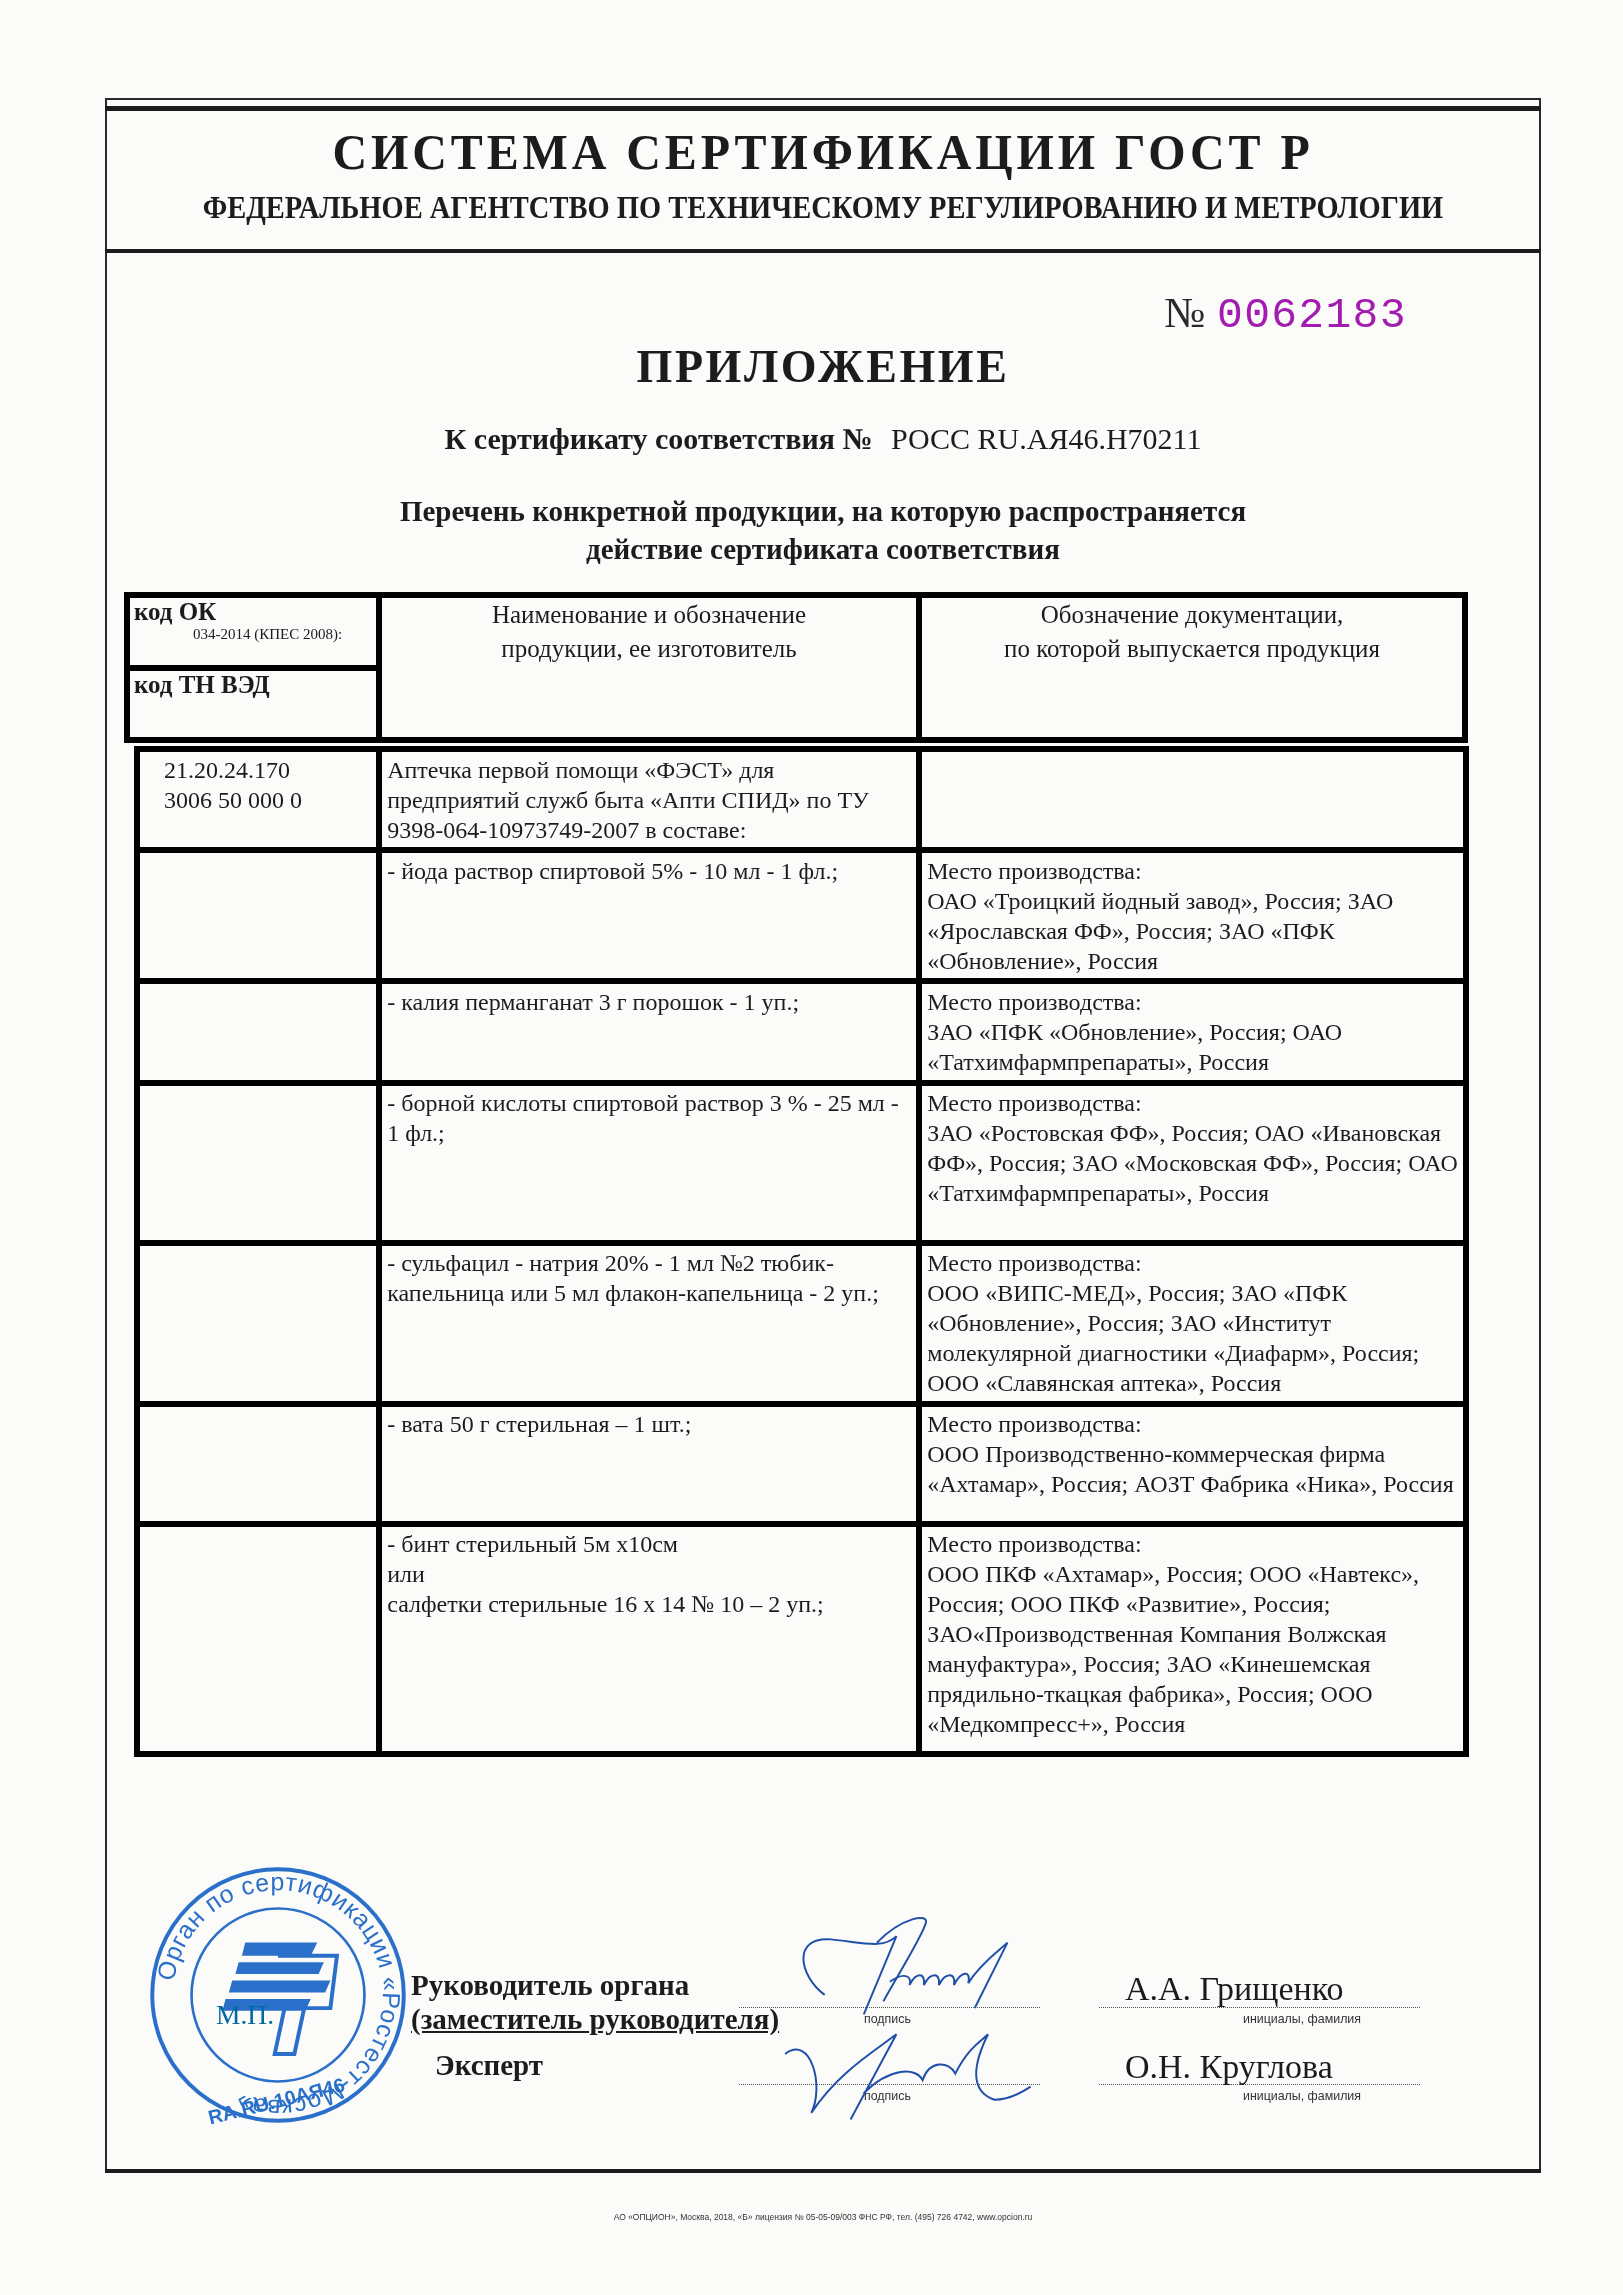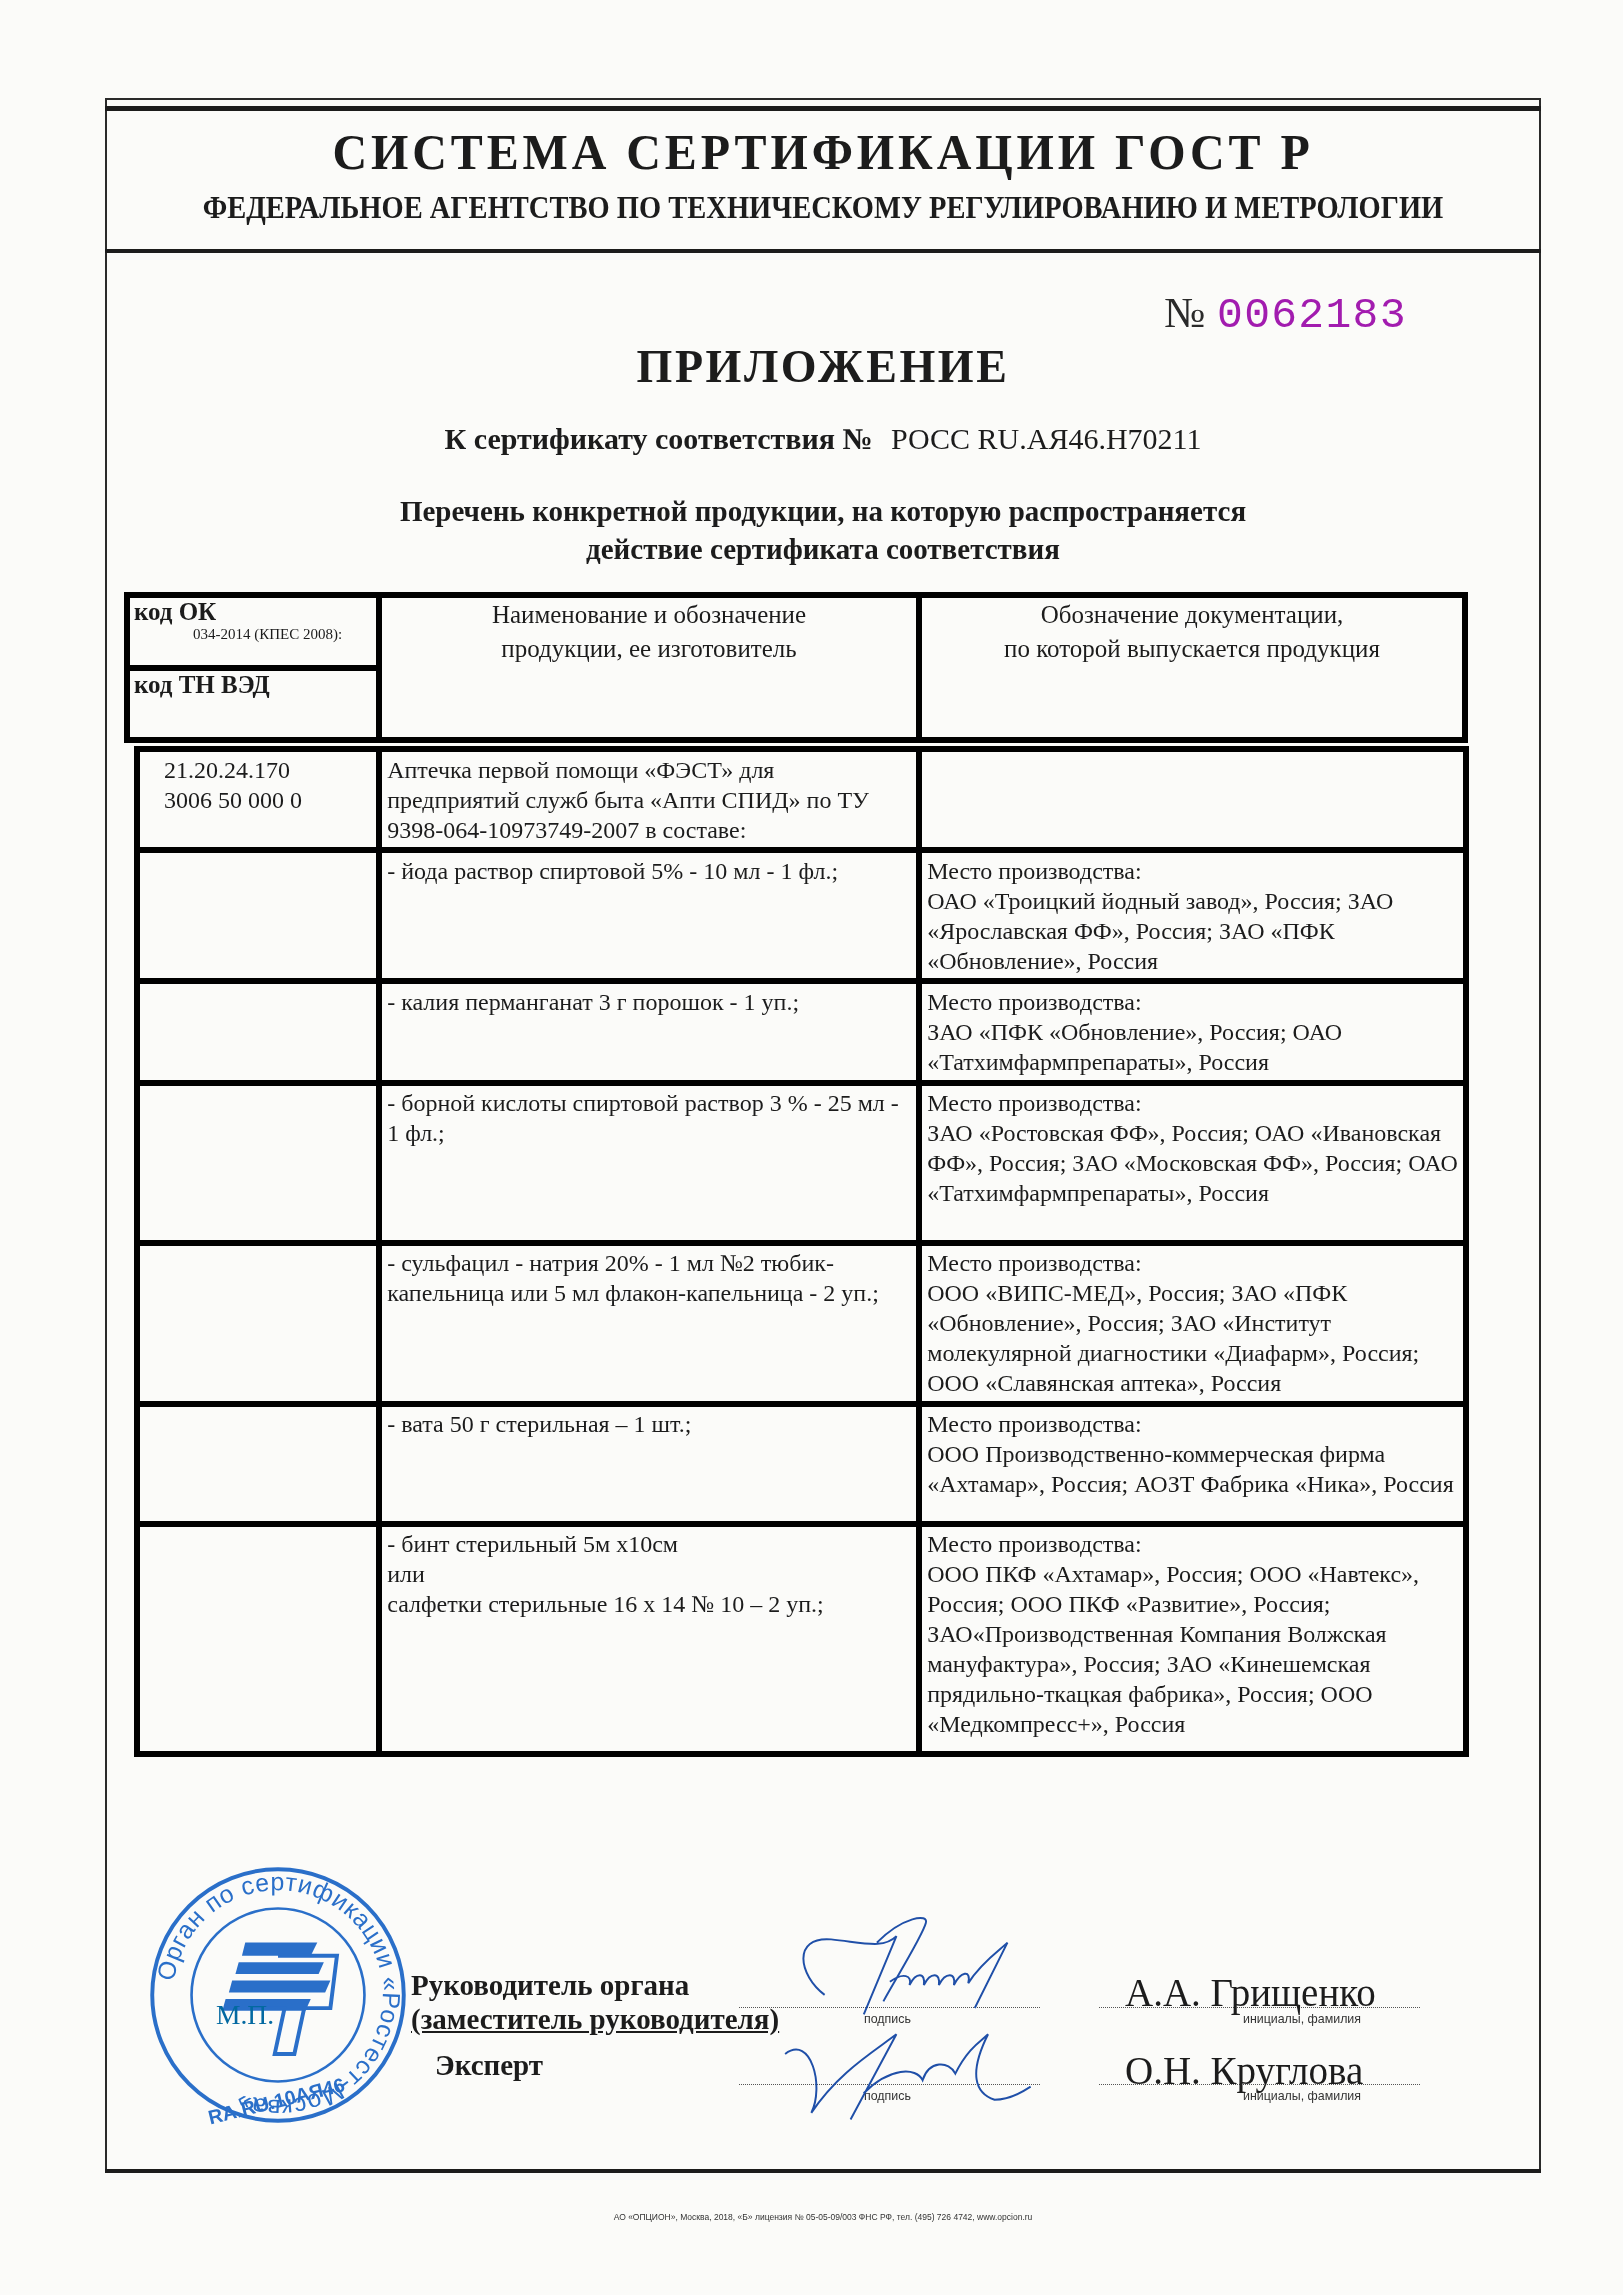--- a/index.html
+++ b/index.html
@@ -69,21 +69,21 @@
     position: absolute; left: 216px; top: 1999px; font-size: 27.5px; color: #0369a1;
   }
 
   .sig-label { position: absolute; font-size: 29px; font-weight: bold; }
   .head-label { left: 411px; top: 1969px; }
   .deputy-label { left: 411px; top: 2003px; text-decoration: underline; }
   .expert-label { left: 435px; top: 2049px; }
 
   .sig-line { position: absolute; border-top: 1.3px dotted #555; }
   .caption { position: absolute; font-family: "Liberation Sans", "DejaVu Sans", sans-serif; font-size: 12.4px; color: #333; }
-  .name { position: absolute; font-size: 39px; }
+  .name { position: absolute; font-size: 34px; }
 
   .signature { position: absolute; }
 
   .footer {
     position: absolute; left: 105px; top: 2212px; width: 1436px; text-align: center;
     font-family: "Liberation Sans", "DejaVu Sans", sans-serif; font-size: 8.5px; color: #333;
   }
 </style>
 </head>
 <body>

